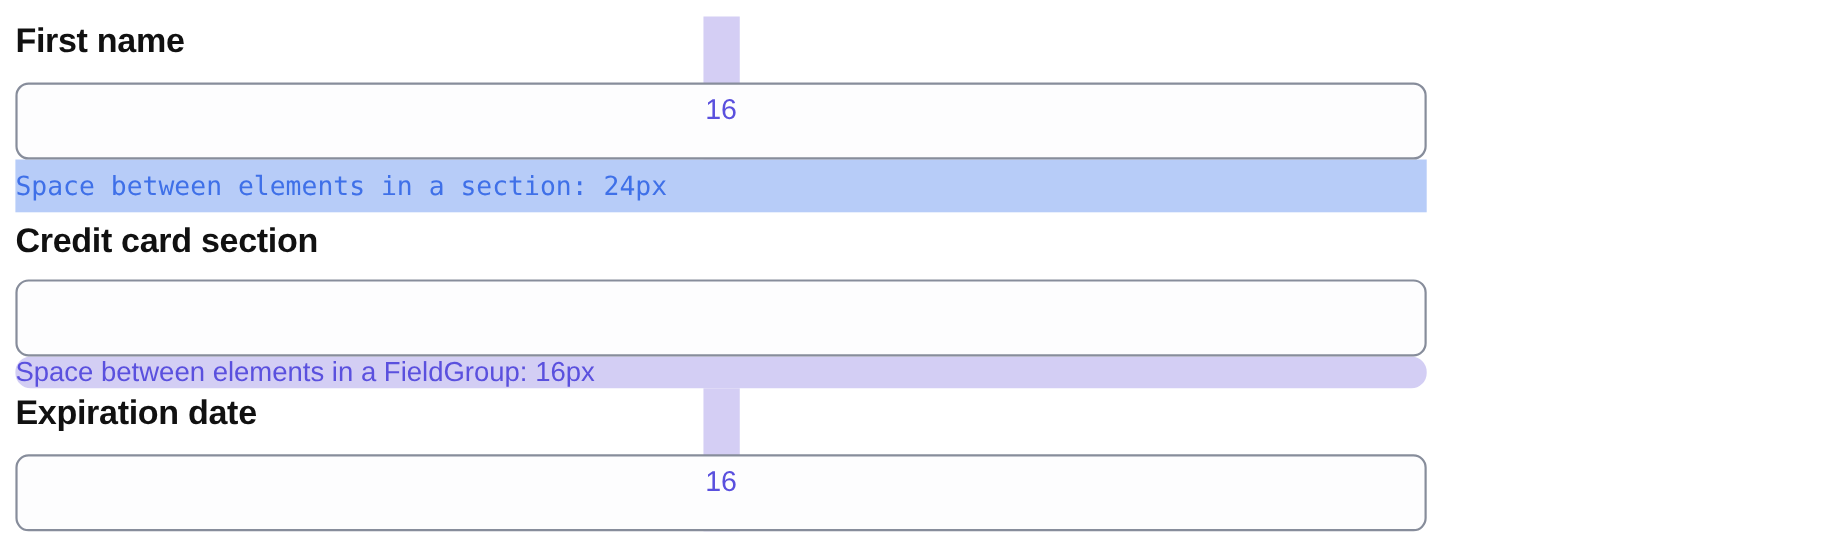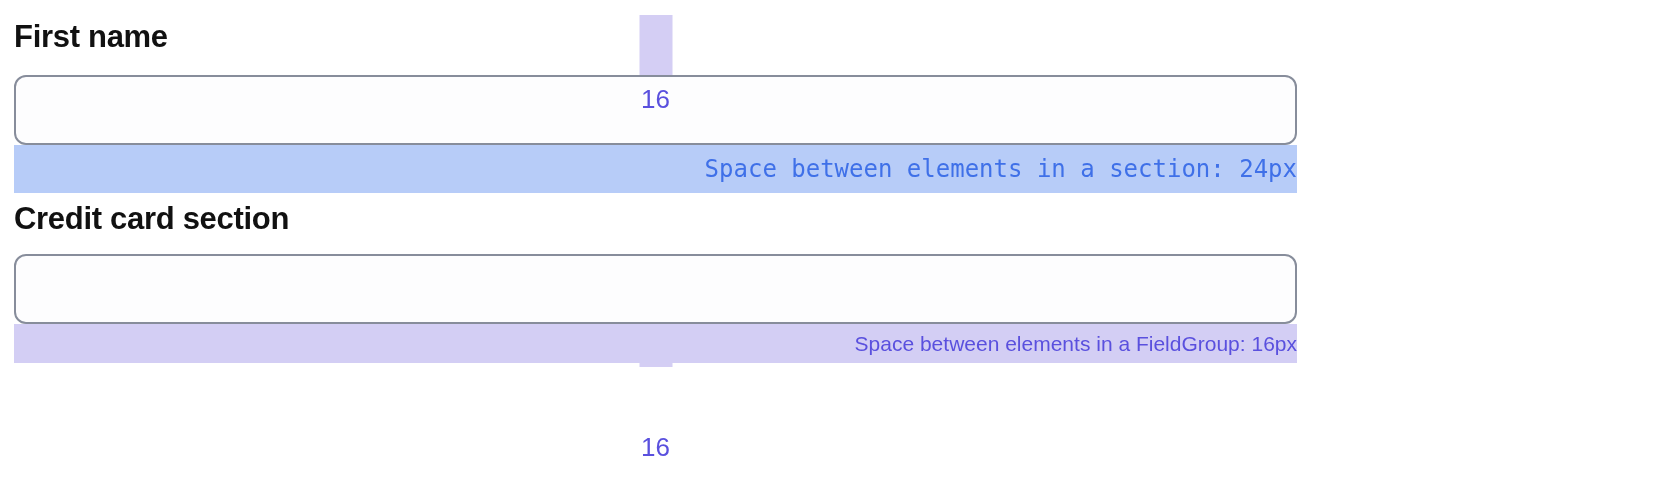--- a/index.html
+++ b/index.html
@@ -68,35 +68,36 @@
     left: 50%;
     transform: translateX(-50%);
     font-size: 26px;
     color: var(--gap-label-text, #5a50de);
     z-index: 2;
     line-height: 1;
   }
   .spacing-bar {
     display: flex;
     align-items: center;
-    justify-content: flex-end;
+    justify-content: flex-start;
   }
   .section-bar {
     height: 48px;
     background: var(--section-bar-bg, #b7ccf8);
     color: var(--section-bar-text, #3f70e8);
     font-family: "DejaVu Sans Mono", monospace;
     font-size: 24px;
   }
   .fieldgroup-bar {
-    height: 39px;
+    height: 29px;
     background: var(--fieldgroup-bar-bg, #d3cef4);
     color: var(--fieldgroup-bar-text, #5a50de);
     font-family: "Liberation Sans", sans-serif;
-    font-size: 21px;
+    font-size: 25px;
+    border-radius: 14px;
   }
   .cc-section .field-label {
     margin: 4px 0 17px 0;
   }
 </style>
 </head>
 <body>
 
 <div class="content">
 
@@ -123,16 +124,20 @@
   </div>
 
   <div class="spacing-bar fieldgroup-bar">
     <span>Space between elements in a FieldGroup: 16px</span>
   </div>
 
   <div class="row two-col">
     <div class="gap-strip"></div>
     <span class="gap-label">16</span>
 
+    <div class="field">
+      <label class="field-label">Expiration date</label>
+      <input class="text-input" type="text" aria-label="Expiration date" style="">
+    </div>
 
   </div>
 
 </div>
 
 </body></html>

